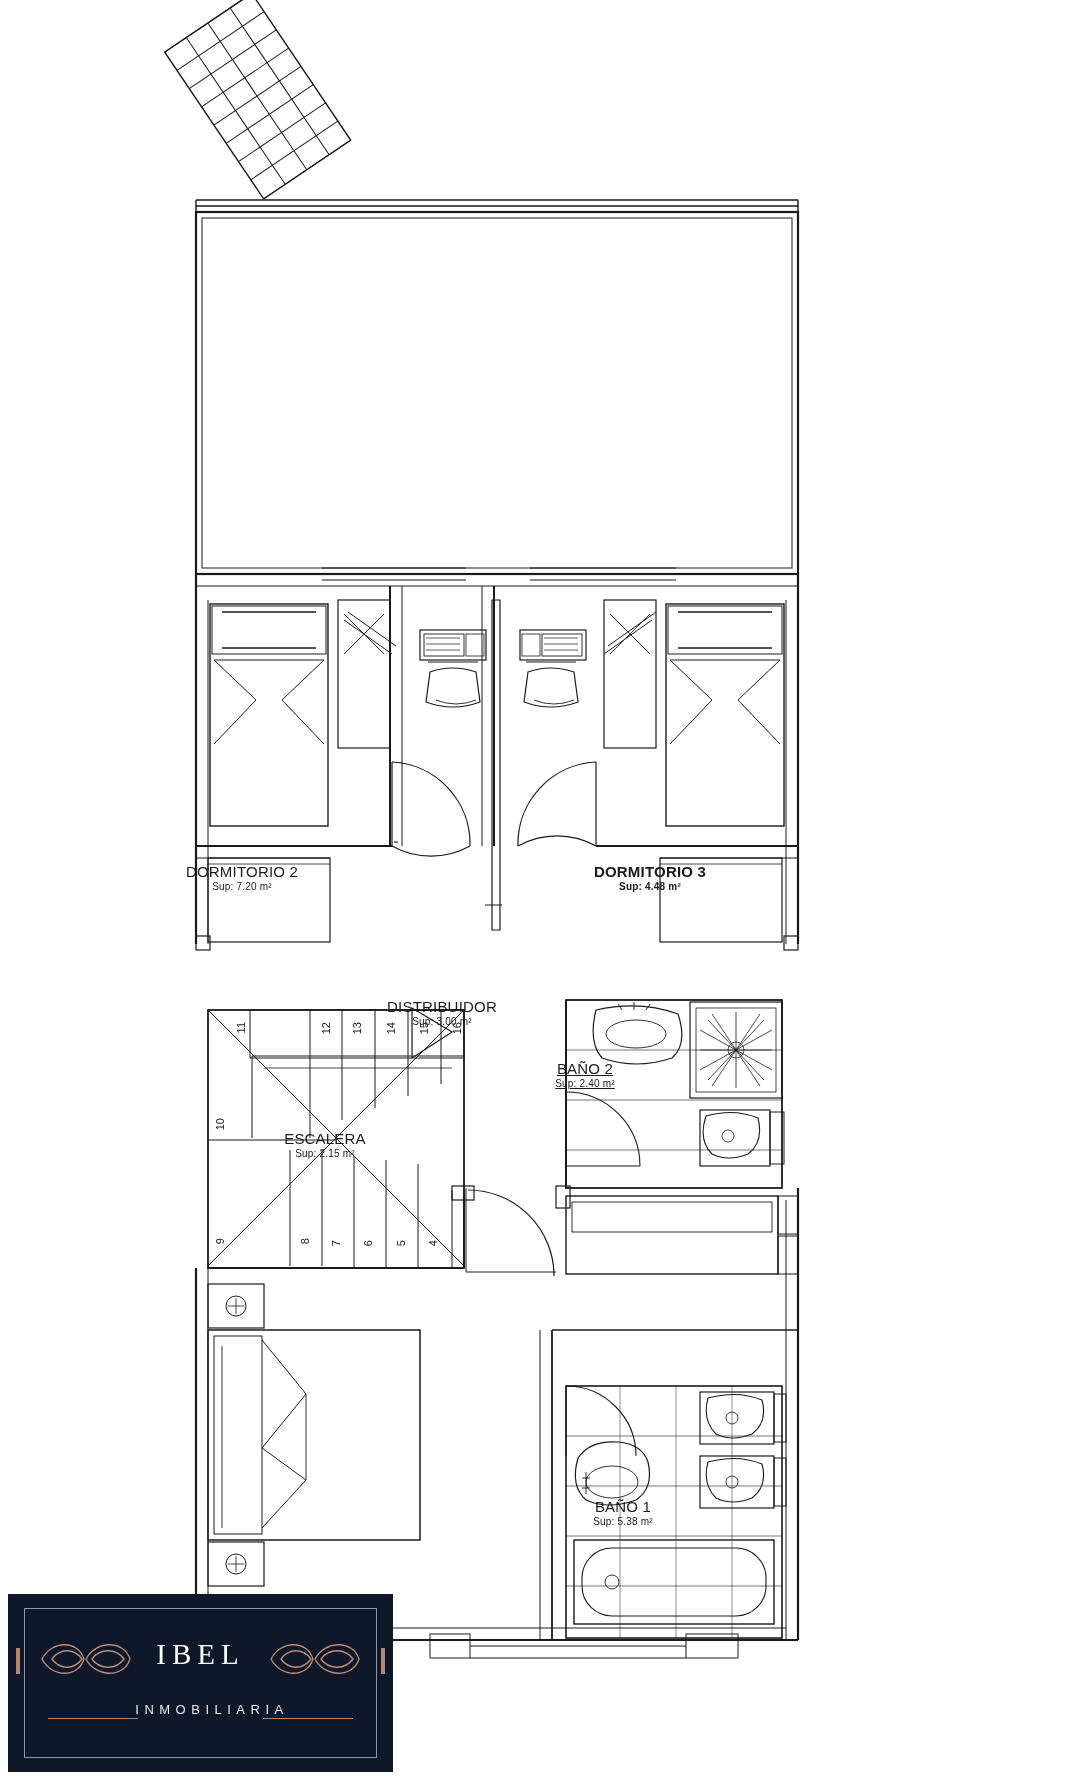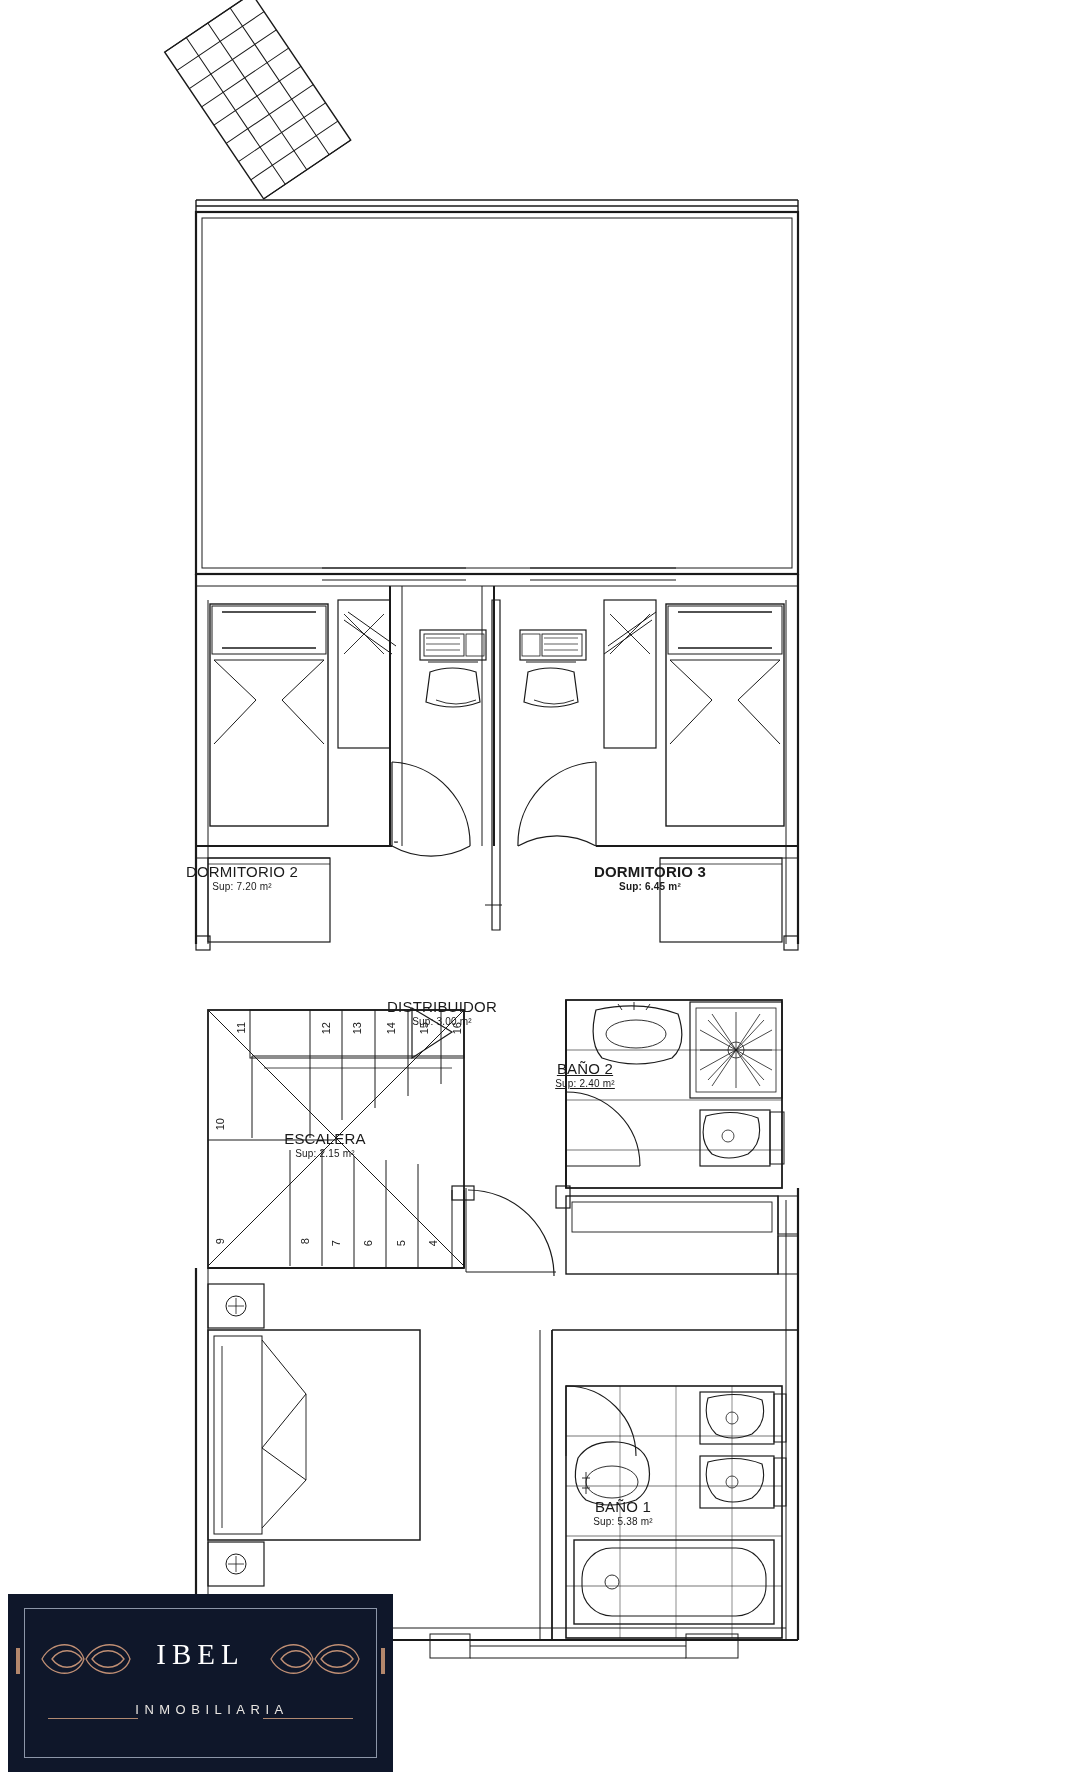--- a/index.html
+++ b/index.html
@@ -372,21 +372,21 @@
     </g>
   </svg>
 
   <div class="room-label" style="left:152px; top:862px; width:180px;">
     <span class="nm">DORMITORIO 2</span>
     <span class="sp">Sup: 7.20 m²</span>
   </div>
 
   <div class="room-label" style="left:560px; top:862px; width:180px;font-weight:bold;">
     <span class="nm">DORMITORIO 3</span>
-    <span class="sp">Sup: 6.45 m²</span>
+    <span class="sp">Sup: 4.48 m²</span>
   </div>
 
   <div class="room-label" style="left:357px; top:997px; width:170px;">
     <span class="nm">DISTRIBUIDOR</span>
     <span class="sp">Sup: 3.00 m²</span>
   </div>
 
   <div class="room-label" style="left:510px; top:1059px; width:150px;text-decoration:underline;">
     <span class="nm">BAÑO 2</span>
     <span class="sp">Sup: 2.40 m²</span>

